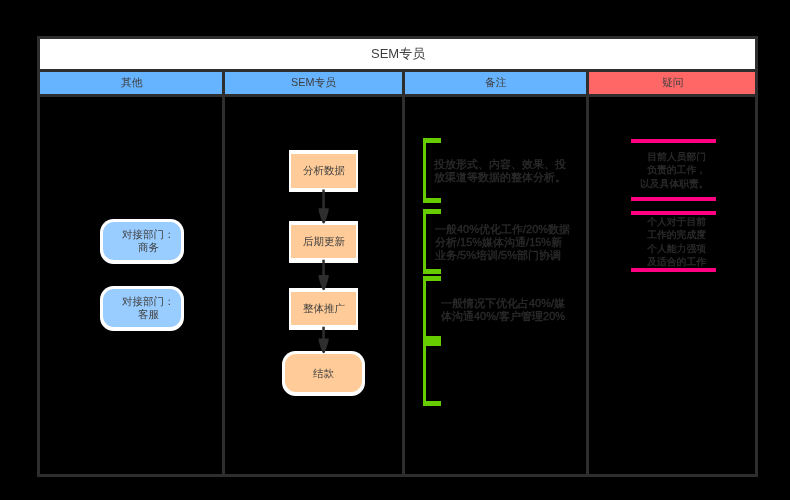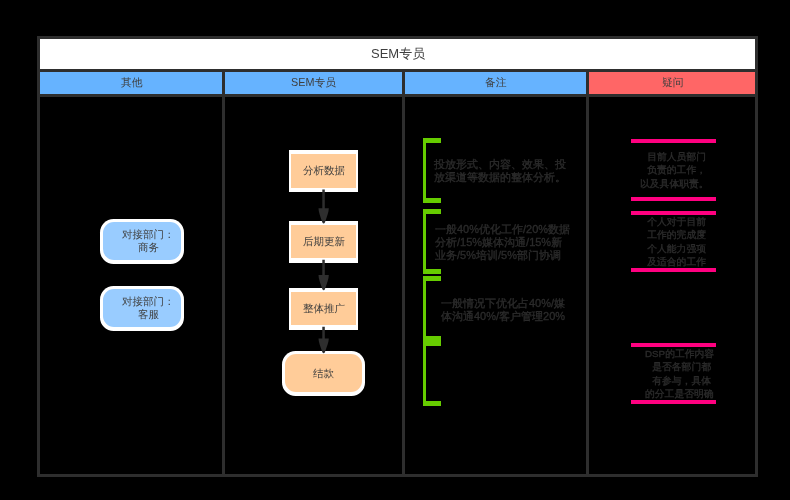--- a/index.html
+++ b/index.html
@@ -139,22 +139,14 @@
     </div>
   </div>
   <div class="qbox" style="left:631px;top:210.8px;width:84.5px;height:61.1px;">
     <div class="qnote" style="left:9px;top:0.2px;width:66px;">
       <span>个人对于目前</span>
       <span>工作的完成度</span>
       <span>个人能力强项</span>
       <span>及适合的工作</span>
     </div>
   </div>
-  <div class="qbox" style="left:631px;top:343.2px;width:84.5px;height:60.8px;">
-    <div class="qnote" style="left:14px;top:-0.2px;width:66px;">
-      <span>DSP的工作内容</span>
-      <span>是否各部门都</span>
-      <span>有参与，具体</span>
-      <span>的分工是否明确</span>
-    </div>
-  </div>
 
 </div>
 
 </body></html>

